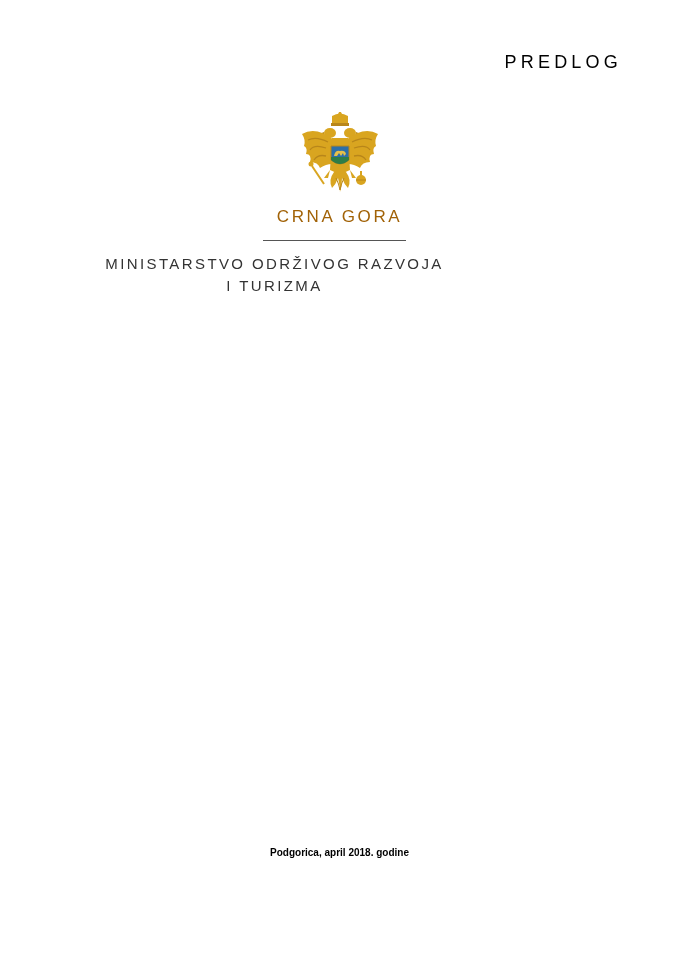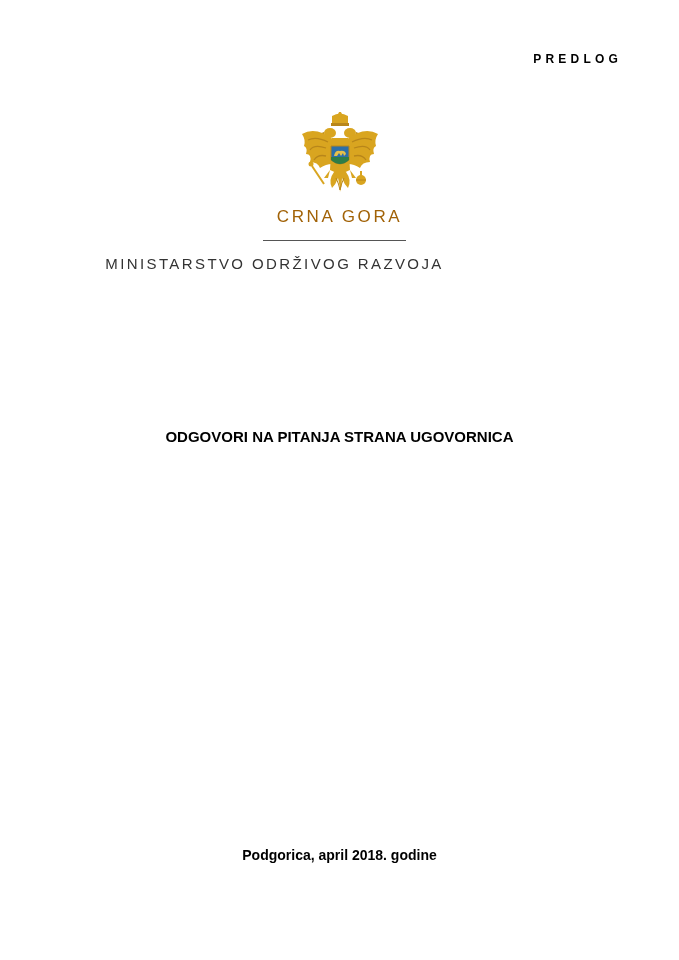--- a/index.html
+++ b/index.html
@@ -18,22 +18,22 @@
     .page {
       position: absolute;
       left: 0; top: 0;
       width: 679px; height: 960px;
       background: #fff;
     }
     .predlog {
       position: absolute;
       top: 52px;
       right: 57px;
-      font-size: 12px;
-      font-weight: bold;
+      font-size: 18px;
+      font-weight: normal;
       letter-spacing: 4.2px;
     }
     .emblem {
       position: absolute;
       left: 298px;
       top: 112px;
       width: 84px;
       height: 88px;
     }
     .country {
@@ -79,21 +79,21 @@
     }
     .title-sub {
       text-align: justify;
     }
     .footer-place {
       position: absolute;
       top: 847px;
       left: 0;
       width: 679px;
       text-align: center;
-      font-size: 14px;
+      font-size: 10px;
       font-weight: bold;
     }
   </style>
 </head>
 <body>
 
 <div class="page">
 
   <div class="predlog">PREDLOG</div>
 
@@ -137,21 +137,21 @@
       <path d="M52 58 L58 66 L54 66 Z" fill="#d9a520"></path>
     </svg>
   </div>
 
   <div class="country">CRNA GORA</div>
 
   <div class="divider"></div>
 
   <div class="ministry">
     <div>MINISTARSTVO ODRŽIVOG RAZVOJA</div>
+    <div>I TURIZMA</div>
   </div>
 
   <div class="title-block">
-    <div class="title-main">ODGOVORI NA PITANJA STRANA UGOVORNICA</div>
   </div>
 
   <div class="footer-place">Podgorica, april 2018. godine</div>
 
 </div>
 
 </body></html>

